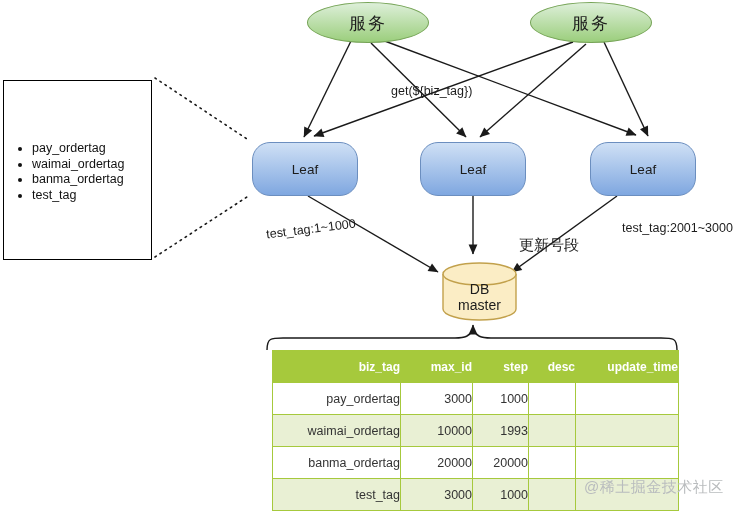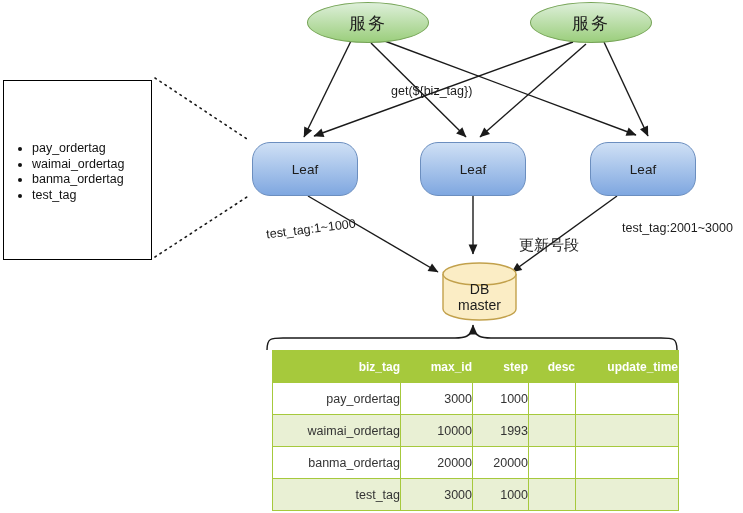--- a/index.html
+++ b/index.html
@@ -165,14 +165,15 @@
     <tr class="alt">
       <td>test_tag</td>
       <td>3000</td>
       <td>1000</td>
       <td></td>
       <td></td>
     </tr>
   </tbody>
     </table>
 
+  <div class="watermark">@稀土掘金技术社区</div>
 
 </div>
 
 </body></html>

